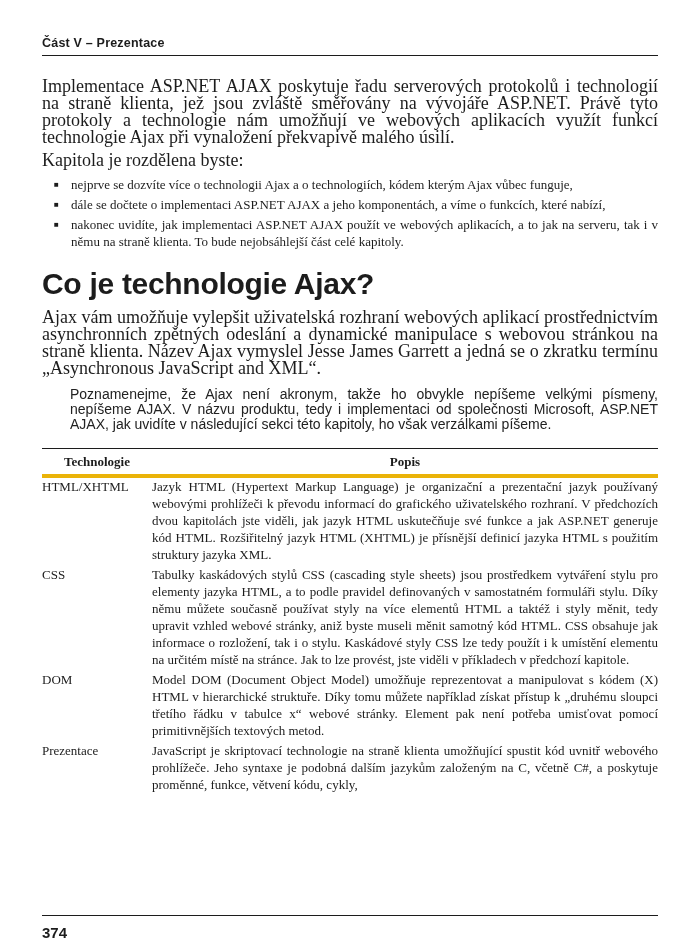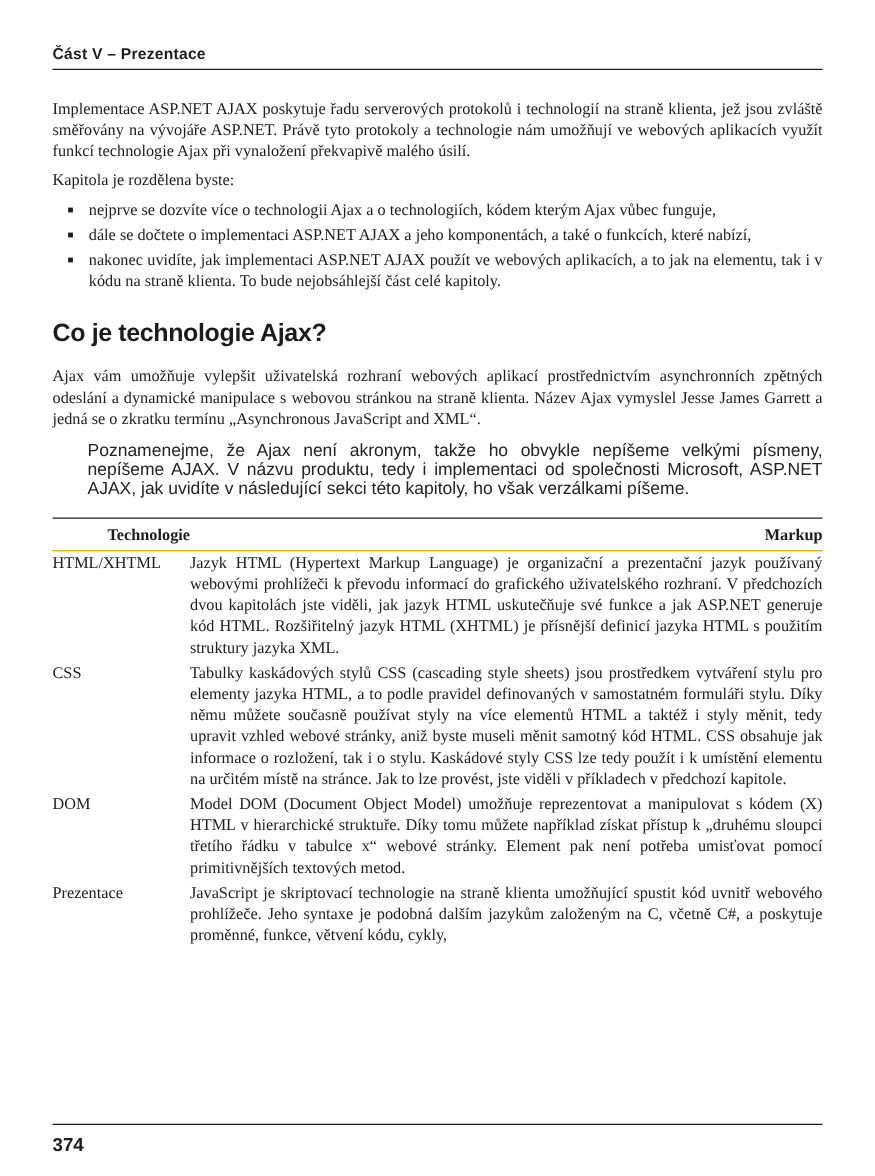--- a/index.html
+++ b/index.html
@@ -27,21 +27,21 @@
     letter-spacing: 0.2px;
     padding-bottom: 5px;
   }
   .head-rule {
     border: none;
     border-top: 1.5px solid #1c1c1c;
     margin-bottom: 22px;
   }
   
   .body-text {
-    font-size: 13px;
+    font-size: 18px;
     line-height: 17px;
     text-align: justify;
     margin-bottom: 6px;
   }
   .body-text.tight { margin-bottom: 5px; }
   
   .bullets {
     list-style: none;
     margin: 2px 0 8px 0;
   }
@@ -59,21 +59,21 @@
     line-height: 17px;
   }
   .bullets .btxt {
     flex: 1 1 auto;
     text-align: justify;
   }
   
   .section-title {
     font-family: "Liberation Sans", sans-serif;
     font-weight: bold;
-    font-size: 20px;
+    font-size: 30px;
     line-height: 30px;
     letter-spacing: -0.3px;
     margin: 8px 0 10px 0;
   }
   
   .note {
     font-family: "Liberation Sans", sans-serif;
     font-size: 14px;
     line-height: 15px;
     text-align: justify;
@@ -84,36 +84,35 @@
   .tech-table {
     width: 100%;
     border-collapse: collapse;
     margin-top: 6px;
     border-top: 1px solid #1c1c1c;
   }
   .tech-table th {
     font-family: "Liberation Serif", serif;
     font-weight: bold;
     font-size: 13px;
-    text-align: right;
+    text-align: center;
     padding: 5px 0 4px 0;
-    border-bottom: 1px solid #eab308;
+    border-bottom: 4px solid #eab308;
   }
   .tech-table th.col-tech { width: 110px; }
   .tech-table td {
     vertical-align: top;
     font-size: 13px;
     line-height: 17px;
     padding: 0 0 3px 0;
   }
   .tech-table td.desc { text-align: justify; }
   
   .page-footer {
     margin-top: auto;
-    padding-bottom: 16px;
   }
   .foot-rule {
     border: none;
     border-top: 1px solid #1c1c1c;
     margin-bottom: 8px;
   }
   .page-number {
     font-family: "Liberation Sans", sans-serif;
     font-weight: bold;
     font-size: 15px;
@@ -132,40 +131,40 @@
   <p class="body-text">Implementace ASP.NET AJAX poskytuje řadu serverových protokolů i technologií na straně klienta, jež jsou zvláště směřovány na vývojáře ASP.NET. Právě tyto protokoly a technologie nám umožňují ve webových aplikacích využít funkcí technologie Ajax při vynaložení překvapivě malého úsilí.</p>
   <p class="body-text tight">Kapitola je rozdělena byste:</p>
 
   <ul class="bullets">
     <li>
       <span class="sq">■</span>
       <span class="btxt">nejprve se dozvíte více o technologii Ajax a o technologiích, kódem kterým Ajax vůbec funguje,</span>
     </li>
     <li>
       <span class="sq">■</span>
-      <span class="btxt">dále se dočtete o implementaci ASP.NET AJAX a jeho komponentách, a také o funkcích, které nabízí,</span>
+      <span class="btxt">dále se dočtete o implementaci ASP.NET AJAX a jeho komponentách, a víme o funkcích, které nabízí,</span>
     </li>
     <li>
       <span class="sq">■</span>
-      <span class="btxt">nakonec uvidíte, jak implementaci ASP.NET AJAX použít ve webových aplikacích, a to jak na elementu, tak i v kódu na straně klienta. To bude nejobsáhlejší část celé kapitoly.</span>
+      <span class="btxt">nakonec uvidíte, jak implementaci ASP.NET AJAX použít ve webových aplikacích, a to jak na serveru, tak i v němu na straně klienta. To bude nejobsáhlejší část celé kapitoly.</span>
     </li>
   </ul>
 
   <h1 class="section-title">Co je technologie Ajax?</h1>
 
   <p class="body-text">Ajax vám umožňuje vylepšit uživatelská rozhraní webových aplikací prostřednictvím asynchronních zpětných odeslání a dynamické manipulace s webovou stránkou na straně klienta. Název Ajax vymyslel Jesse James Garrett a jedná se o zkratku termínu „Asynchronous JavaScript and XML“.</p>
 
   <div class="note">Poznamenejme, že Ajax není akronym, takže ho obvykle nepíšeme velkými písmeny, nepíšeme AJAX. V názvu produktu, tedy i implementaci od společnosti Microsoft, ASP.NET AJAX, jak uvidíte v následující sekci této kapitoly, ho však verzálkami píšeme.</div>
 
 
   <table class="tech-table">
     <thead>
       <tr>
         <th class="col-tech">Technologie</th>
-        <th>Markup</th>
+        <th>Popis</th>
       </tr>
     </thead>
     <tbody>
       <tr>
         <td>HTML/XHTML</td>
         <td class="desc">Jazyk HTML (Hypertext Markup Language) je organizační a prezentační jazyk používaný webovými prohlížeči k převodu informací do grafického uživatelského rozhraní. V předchozích dvou kapitolách jste viděli, jak jazyk HTML uskutečňuje své funkce a jak ASP.NET generuje kód HTML. Rozšiřitelný jazyk HTML (XHTML) je přísnější definicí jazyka HTML s použitím struktury jazyka XML.</td>
       </tr>
       <tr>
         <td>CSS</td>
         <td class="desc">Tabulky kaskádových stylů CSS (cascading style sheets) jsou prostředkem vytváření stylu pro elementy jazyka HTML, a to podle pravidel definovaných v samostatném formuláři stylu. Díky němu můžete současně používat styly na více elementů HTML a taktéž i styly měnit, tedy upravit vzhled webové stránky, aniž byste museli měnit samotný kód HTML. CSS obsahuje jak informace o rozložení, tak i o stylu. Kaskádové styly CSS lze tedy použít i k umístění elementu na určitém místě na stránce. Jak to lze provést, jste viděli v příkladech v předchozí kapitole.</td>

